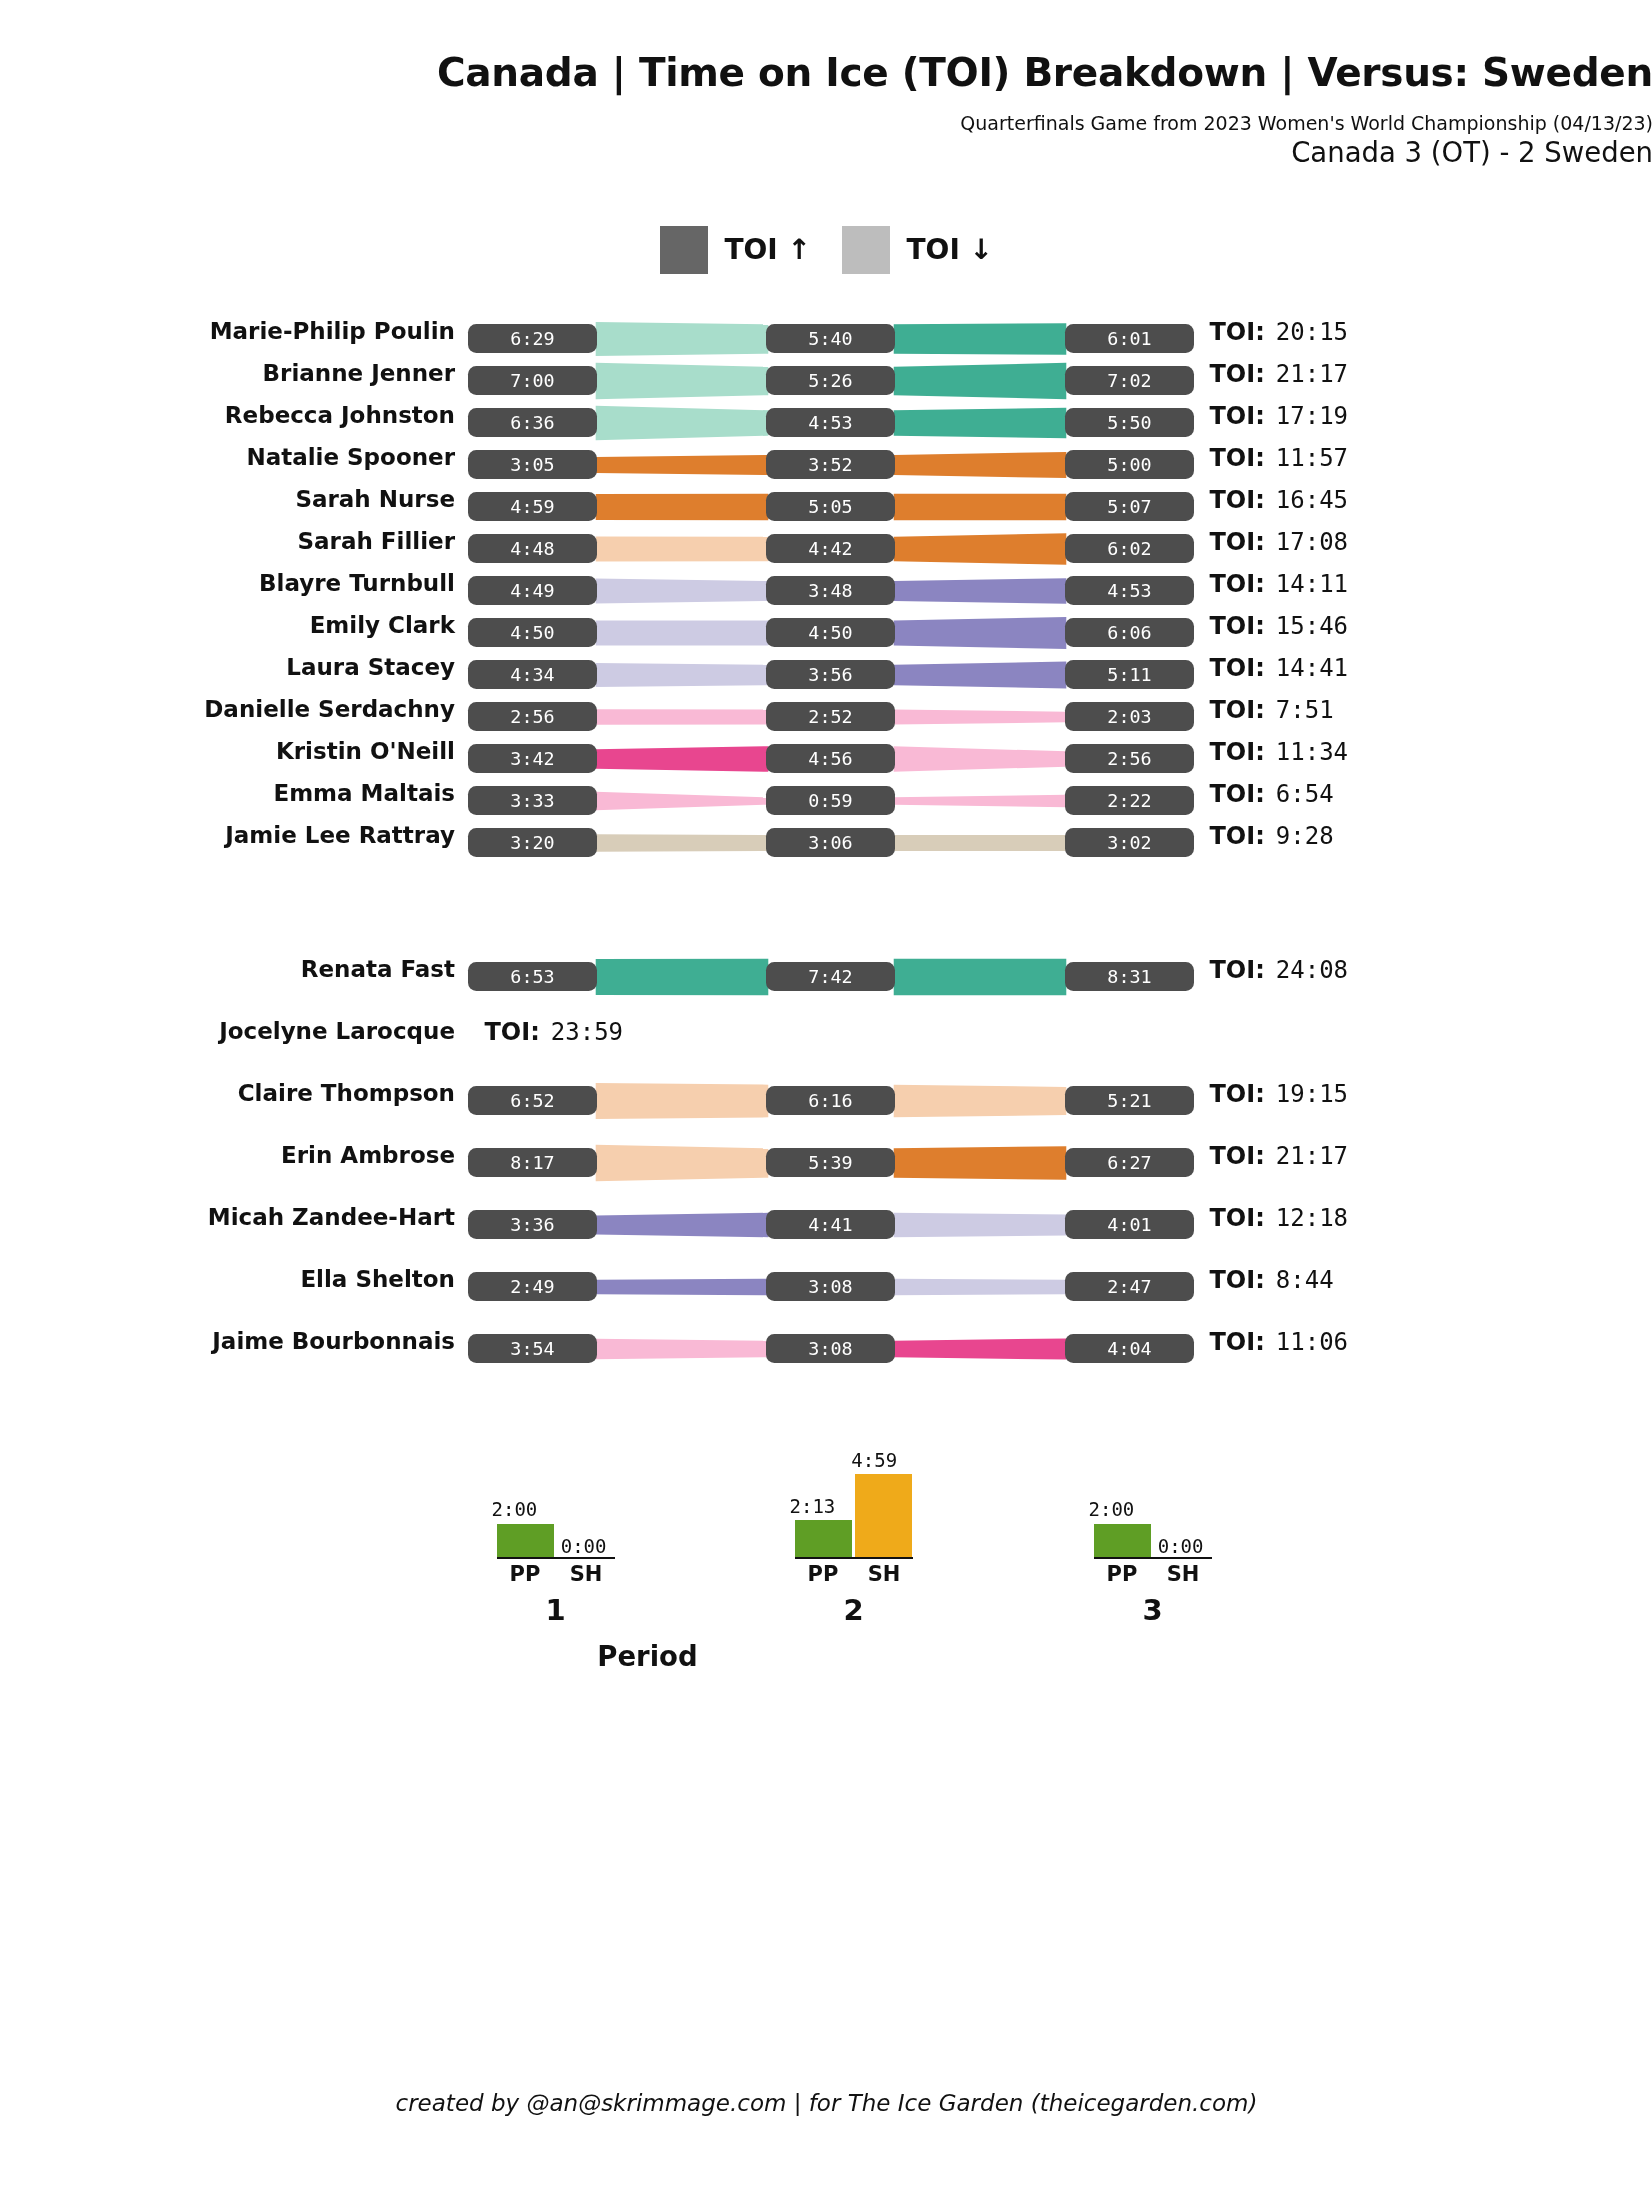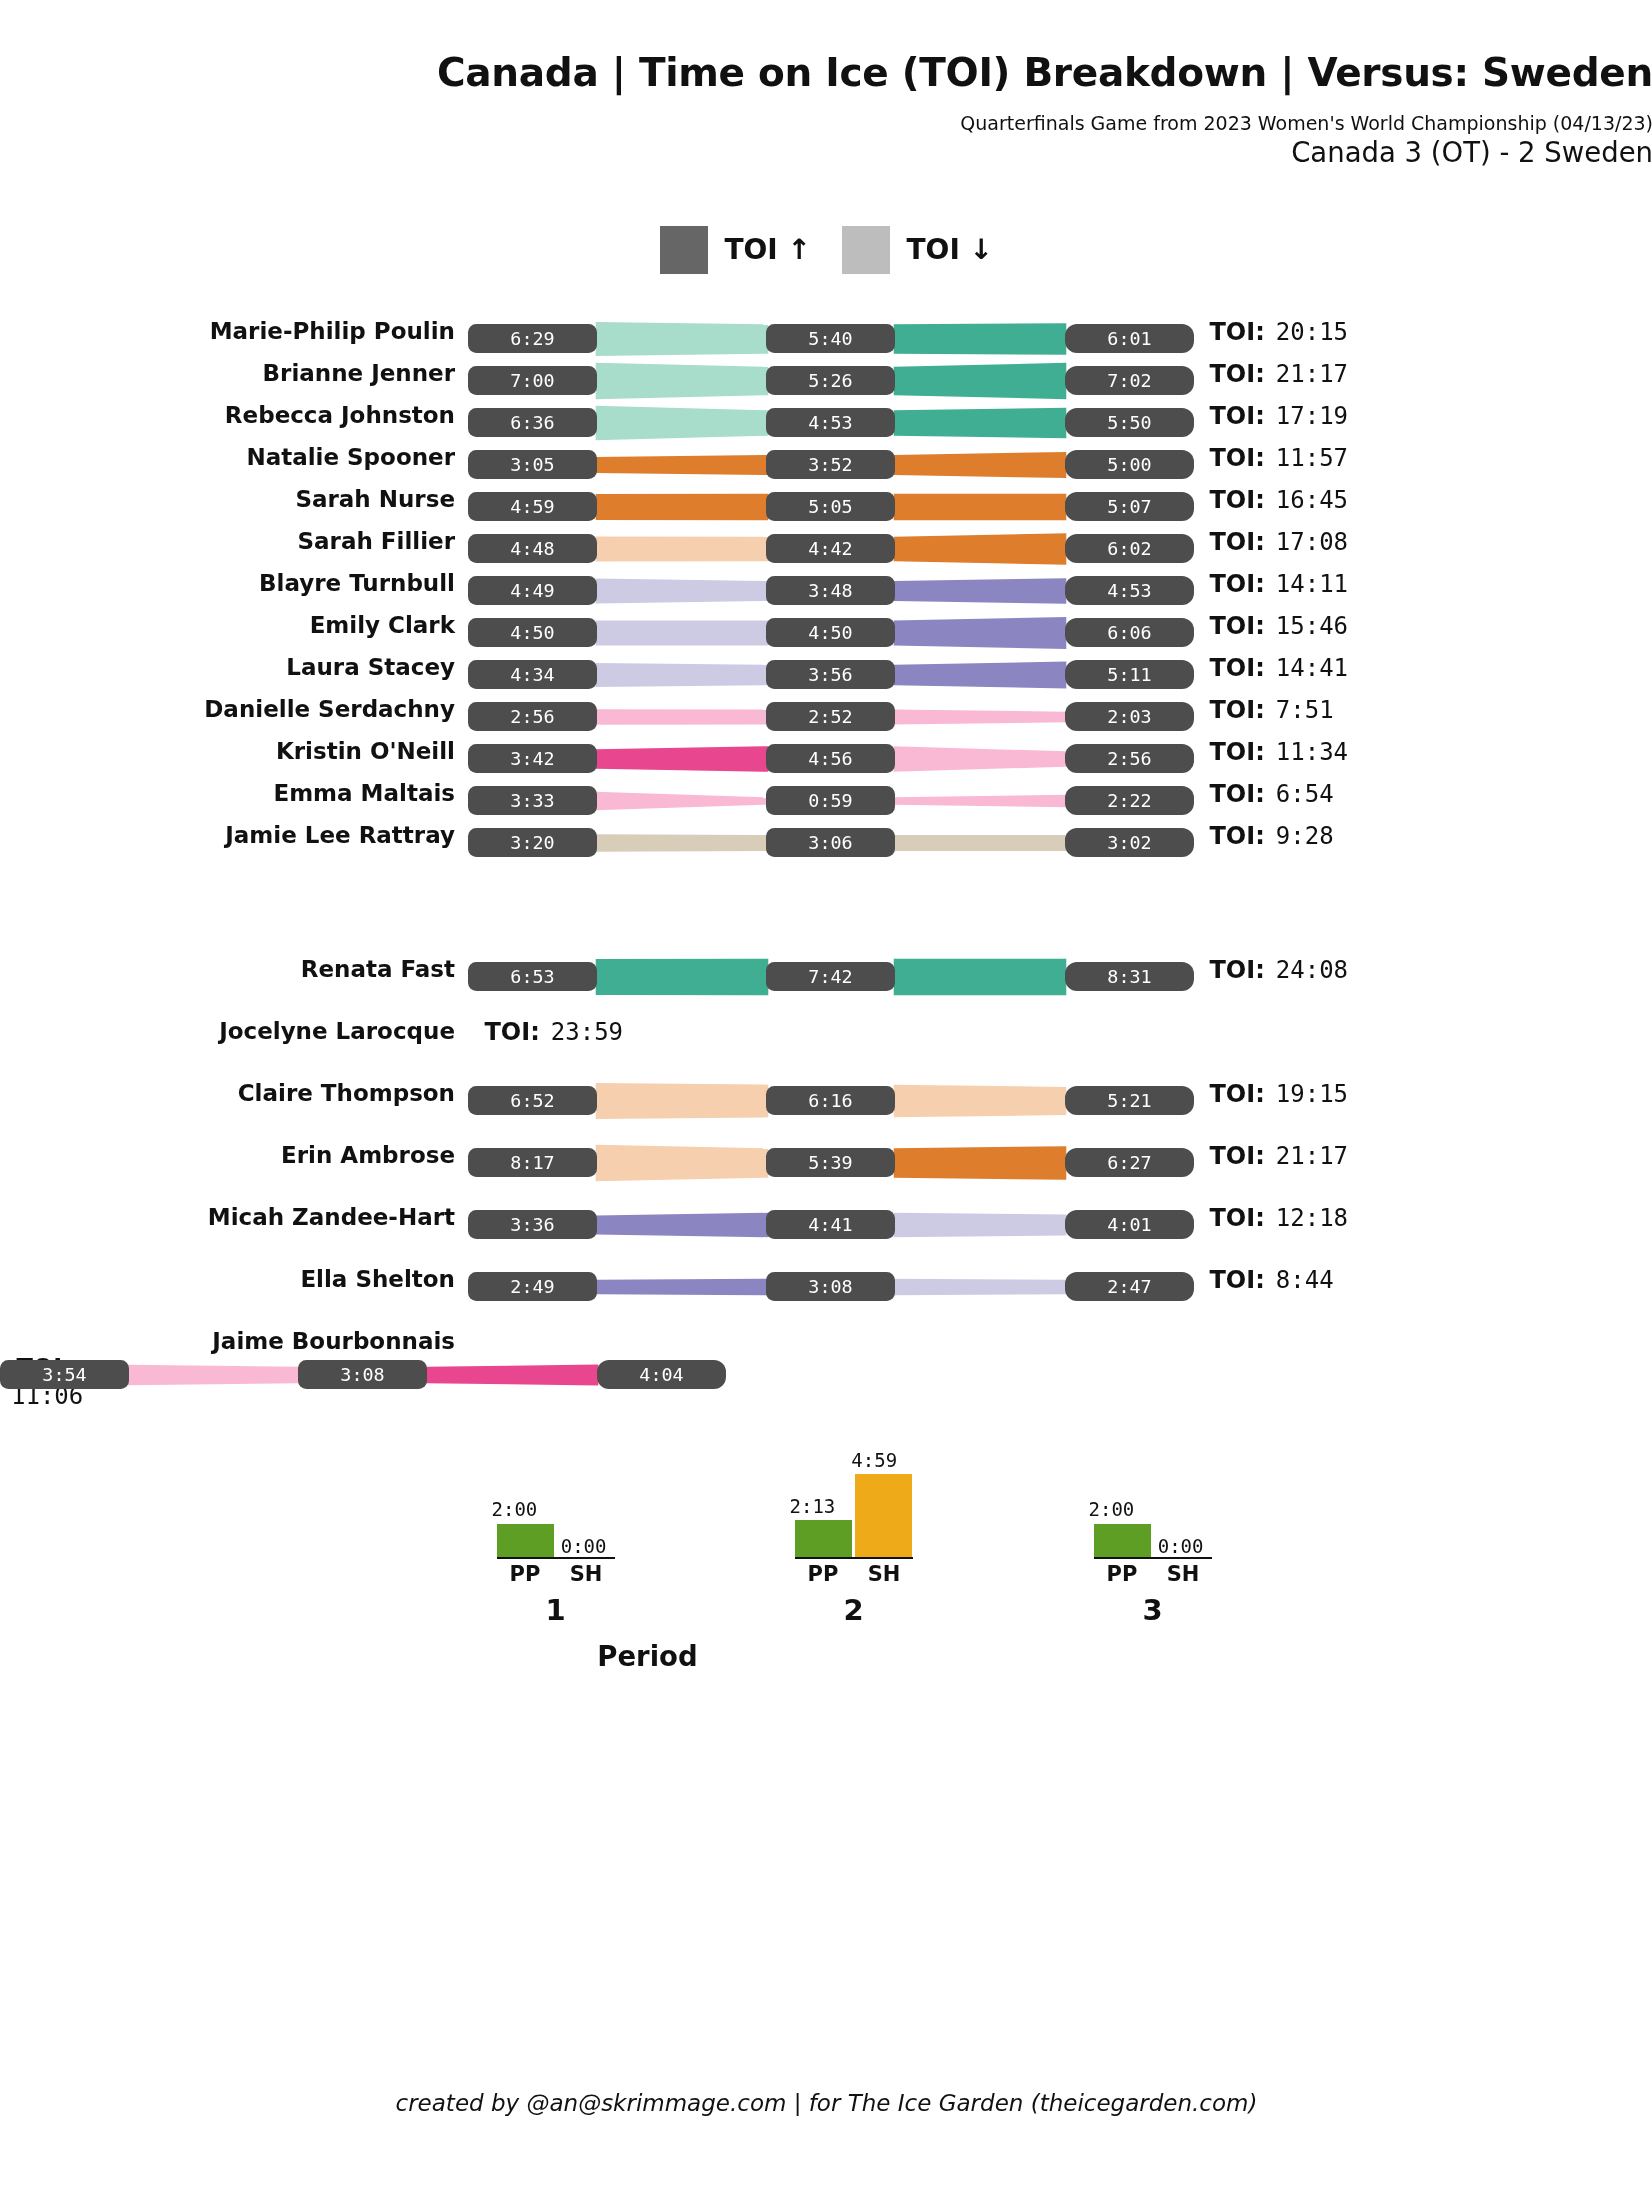--- a/index.html
+++ b/index.html
@@ -100,21 +100,21 @@
     color: #ffffff;
     font-family: "DejaVu Sans Mono", monospace;
     font-size: 18.4px;
     display: flex;
     align-items: center;
     justify-content: center;
     z-index: 3;
   }
   .pill.p1 { left: 0px;   width: 129px; }
   .pill.p2 { left: 298px; width: 129px; }
-  .pill.p3 { left: 597px; width: 129px; border-radius: 12px; }
+  .pill.p3 { left: 597px; width: 129px; }
 
   .ribbon {
     position: absolute;
     z-index: 1;
   }
   .toi-label {
     font-size: 24px;
     font-weight: bold;
     margin-left: 16.5px;
     white-space: nowrap;
@@ -510,21 +510,21 @@
           <svg class="ribbon" width="174" height="42" style="left: 425px; top: 0px;" viewBox="0 0 189 46">
             <polygon points="0,14.047619047619047 189,15.047619047619047 189,30.952380952380953 0,31.952380952380953" fill="#cdcbe3"></polygon>
           </svg>
           <div class="pill p1">2:49</div>
           <div class="pill p2">3:08</div>
           <div class="pill p3">2:47</div>
         </div>
         <div class="toi-label">TOI:</div>
         <div class="toi-val"> 8:44</div>
       </div>
-      <div class="row" style="height: 62px; flex-direction: column;">
+      <div class="row" style="height: 62px;">
         <div class="name">Jaime Bourbonnais</div>
         <div class="track">
           <svg class="ribbon" width="174" height="42" style="left: 127px; top: 0px;" viewBox="0 0 189 46">
             <polygon points="0,11.857142857142858 189,14.047619047619047 189,31.952380952380953 0,34.14285714285714" fill="#f9b9d5"></polygon>
           </svg>
           <svg class="ribbon" width="174" height="42" style="left: 425px; top: 0px;" viewBox="0 0 189 46">
             <polygon points="0,14.047619047619047 189,11.380952380952381 189,34.61904761904762 0,31.952380952380953" fill="#e8468f"></polygon>
           </svg>
           <div class="pill p1">3:54</div>
           <div class="pill p2">3:08</div>

